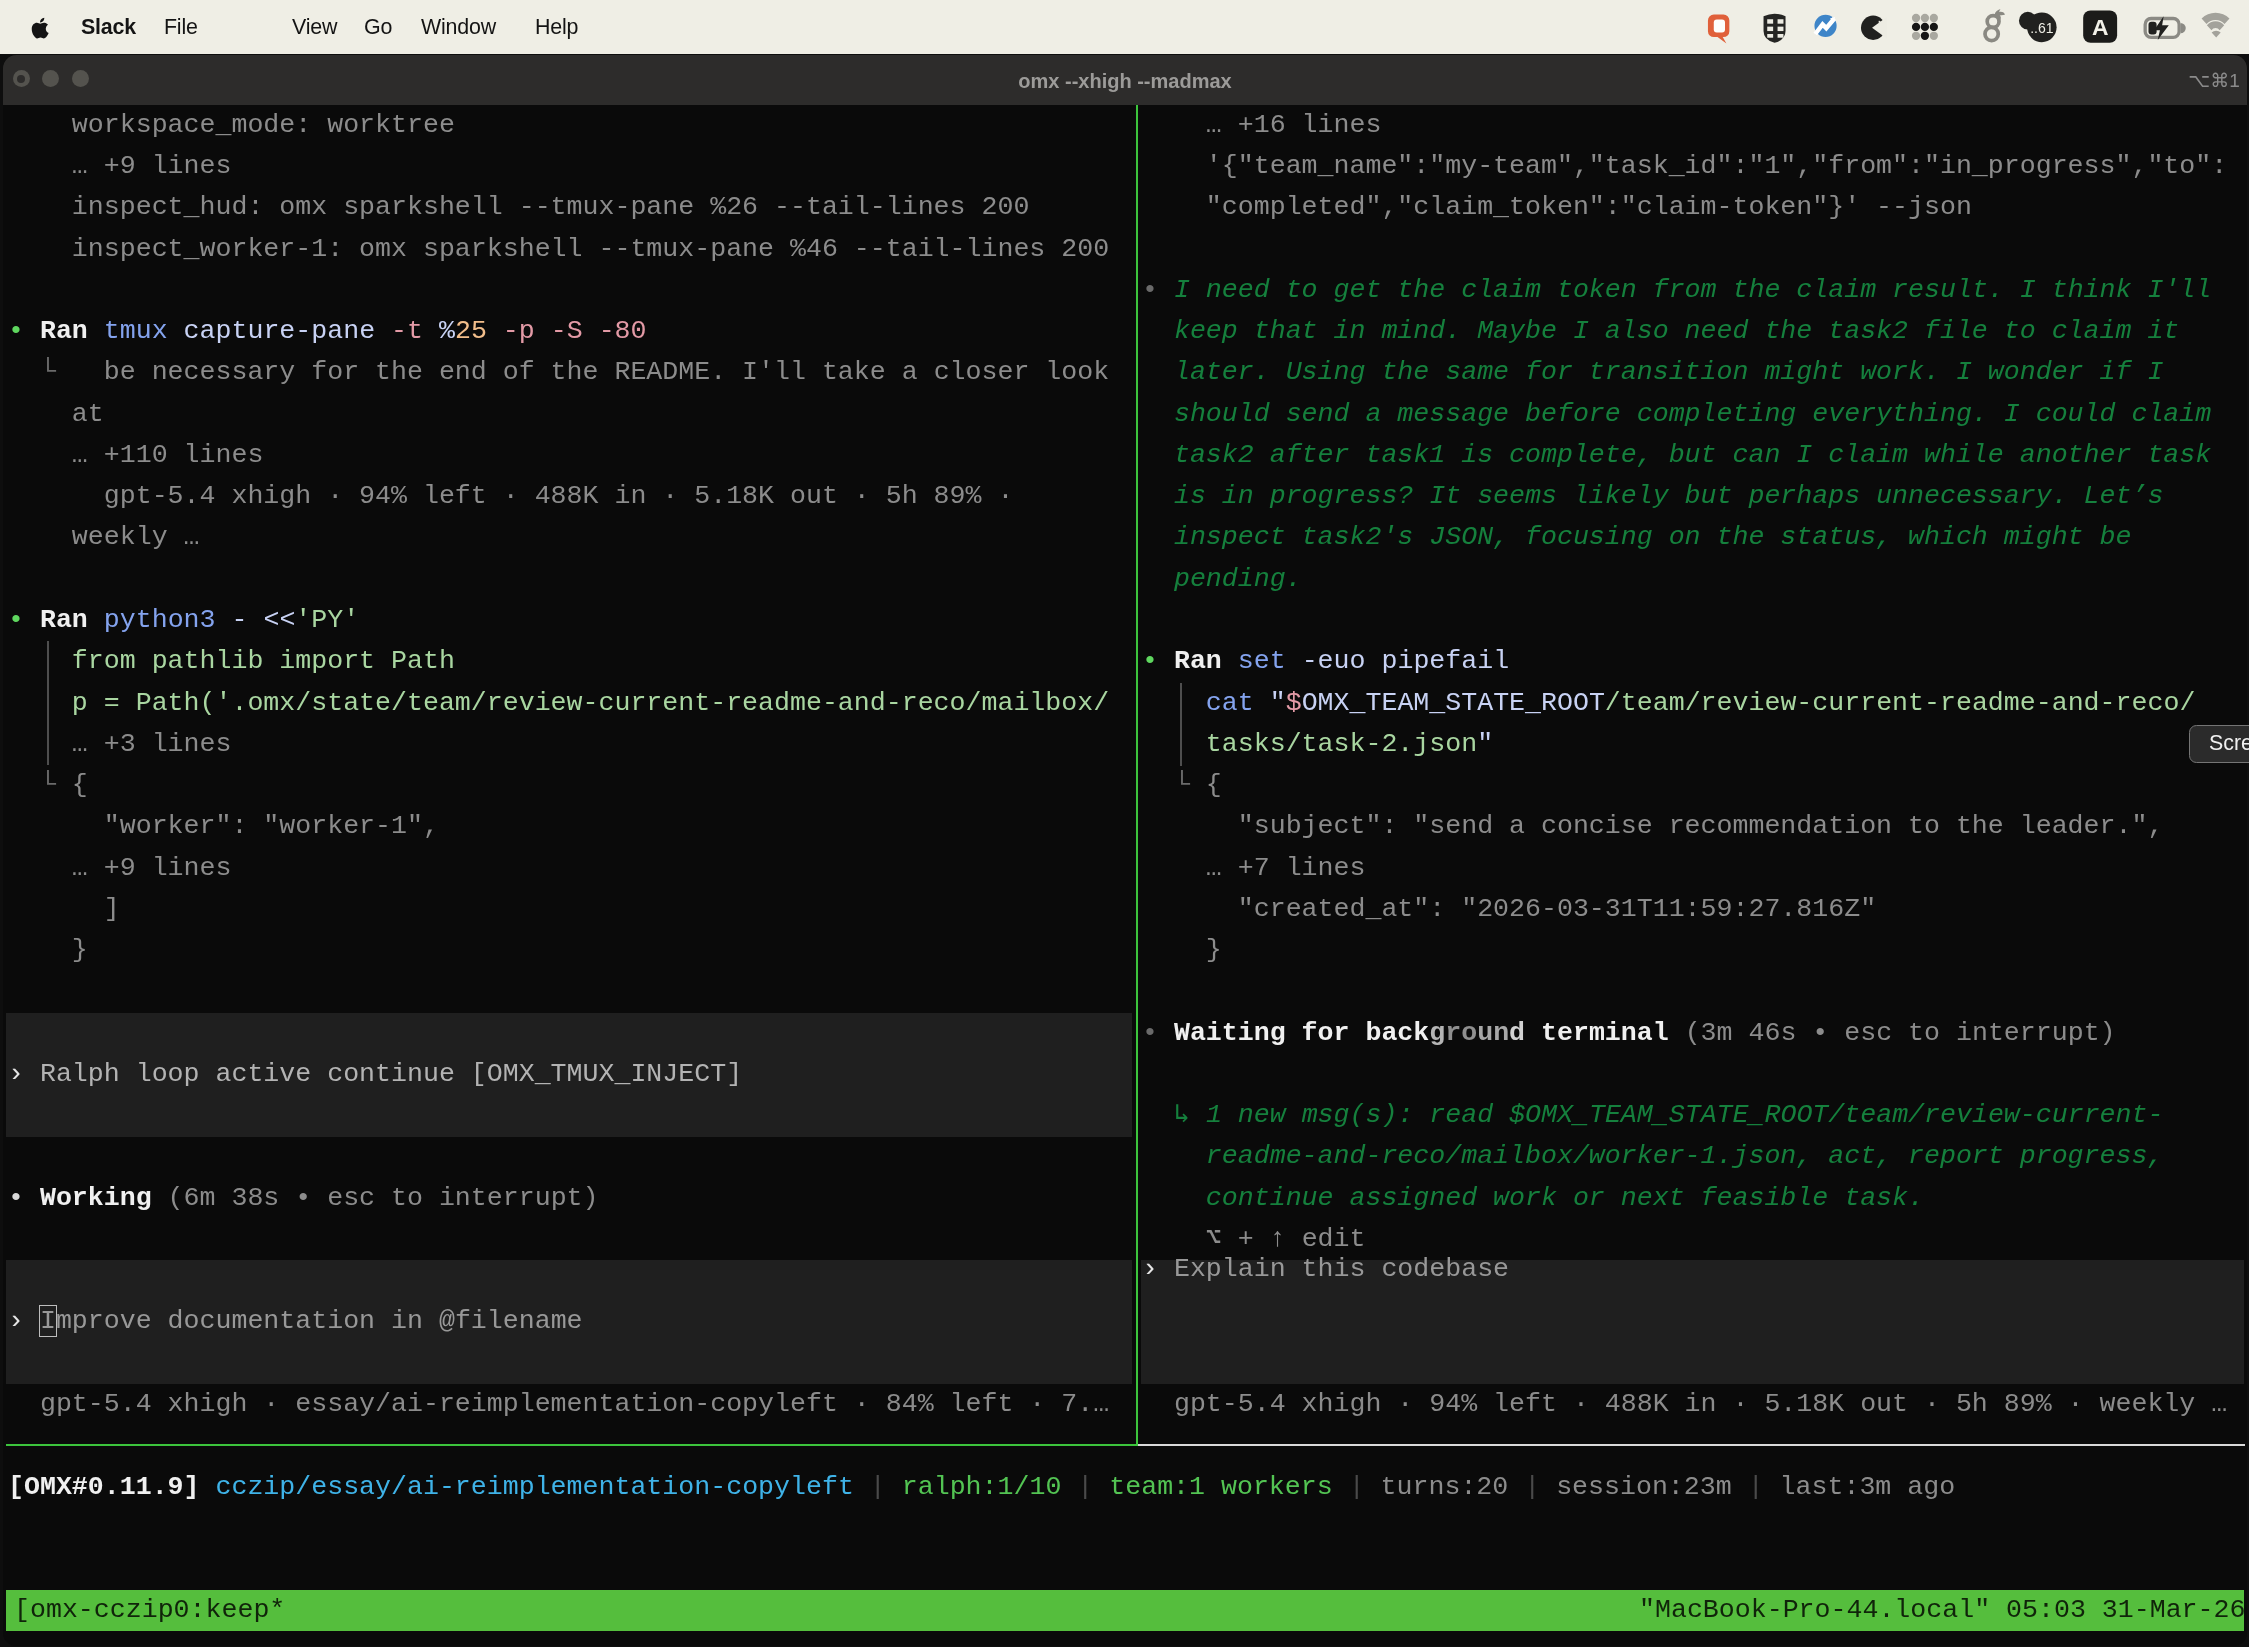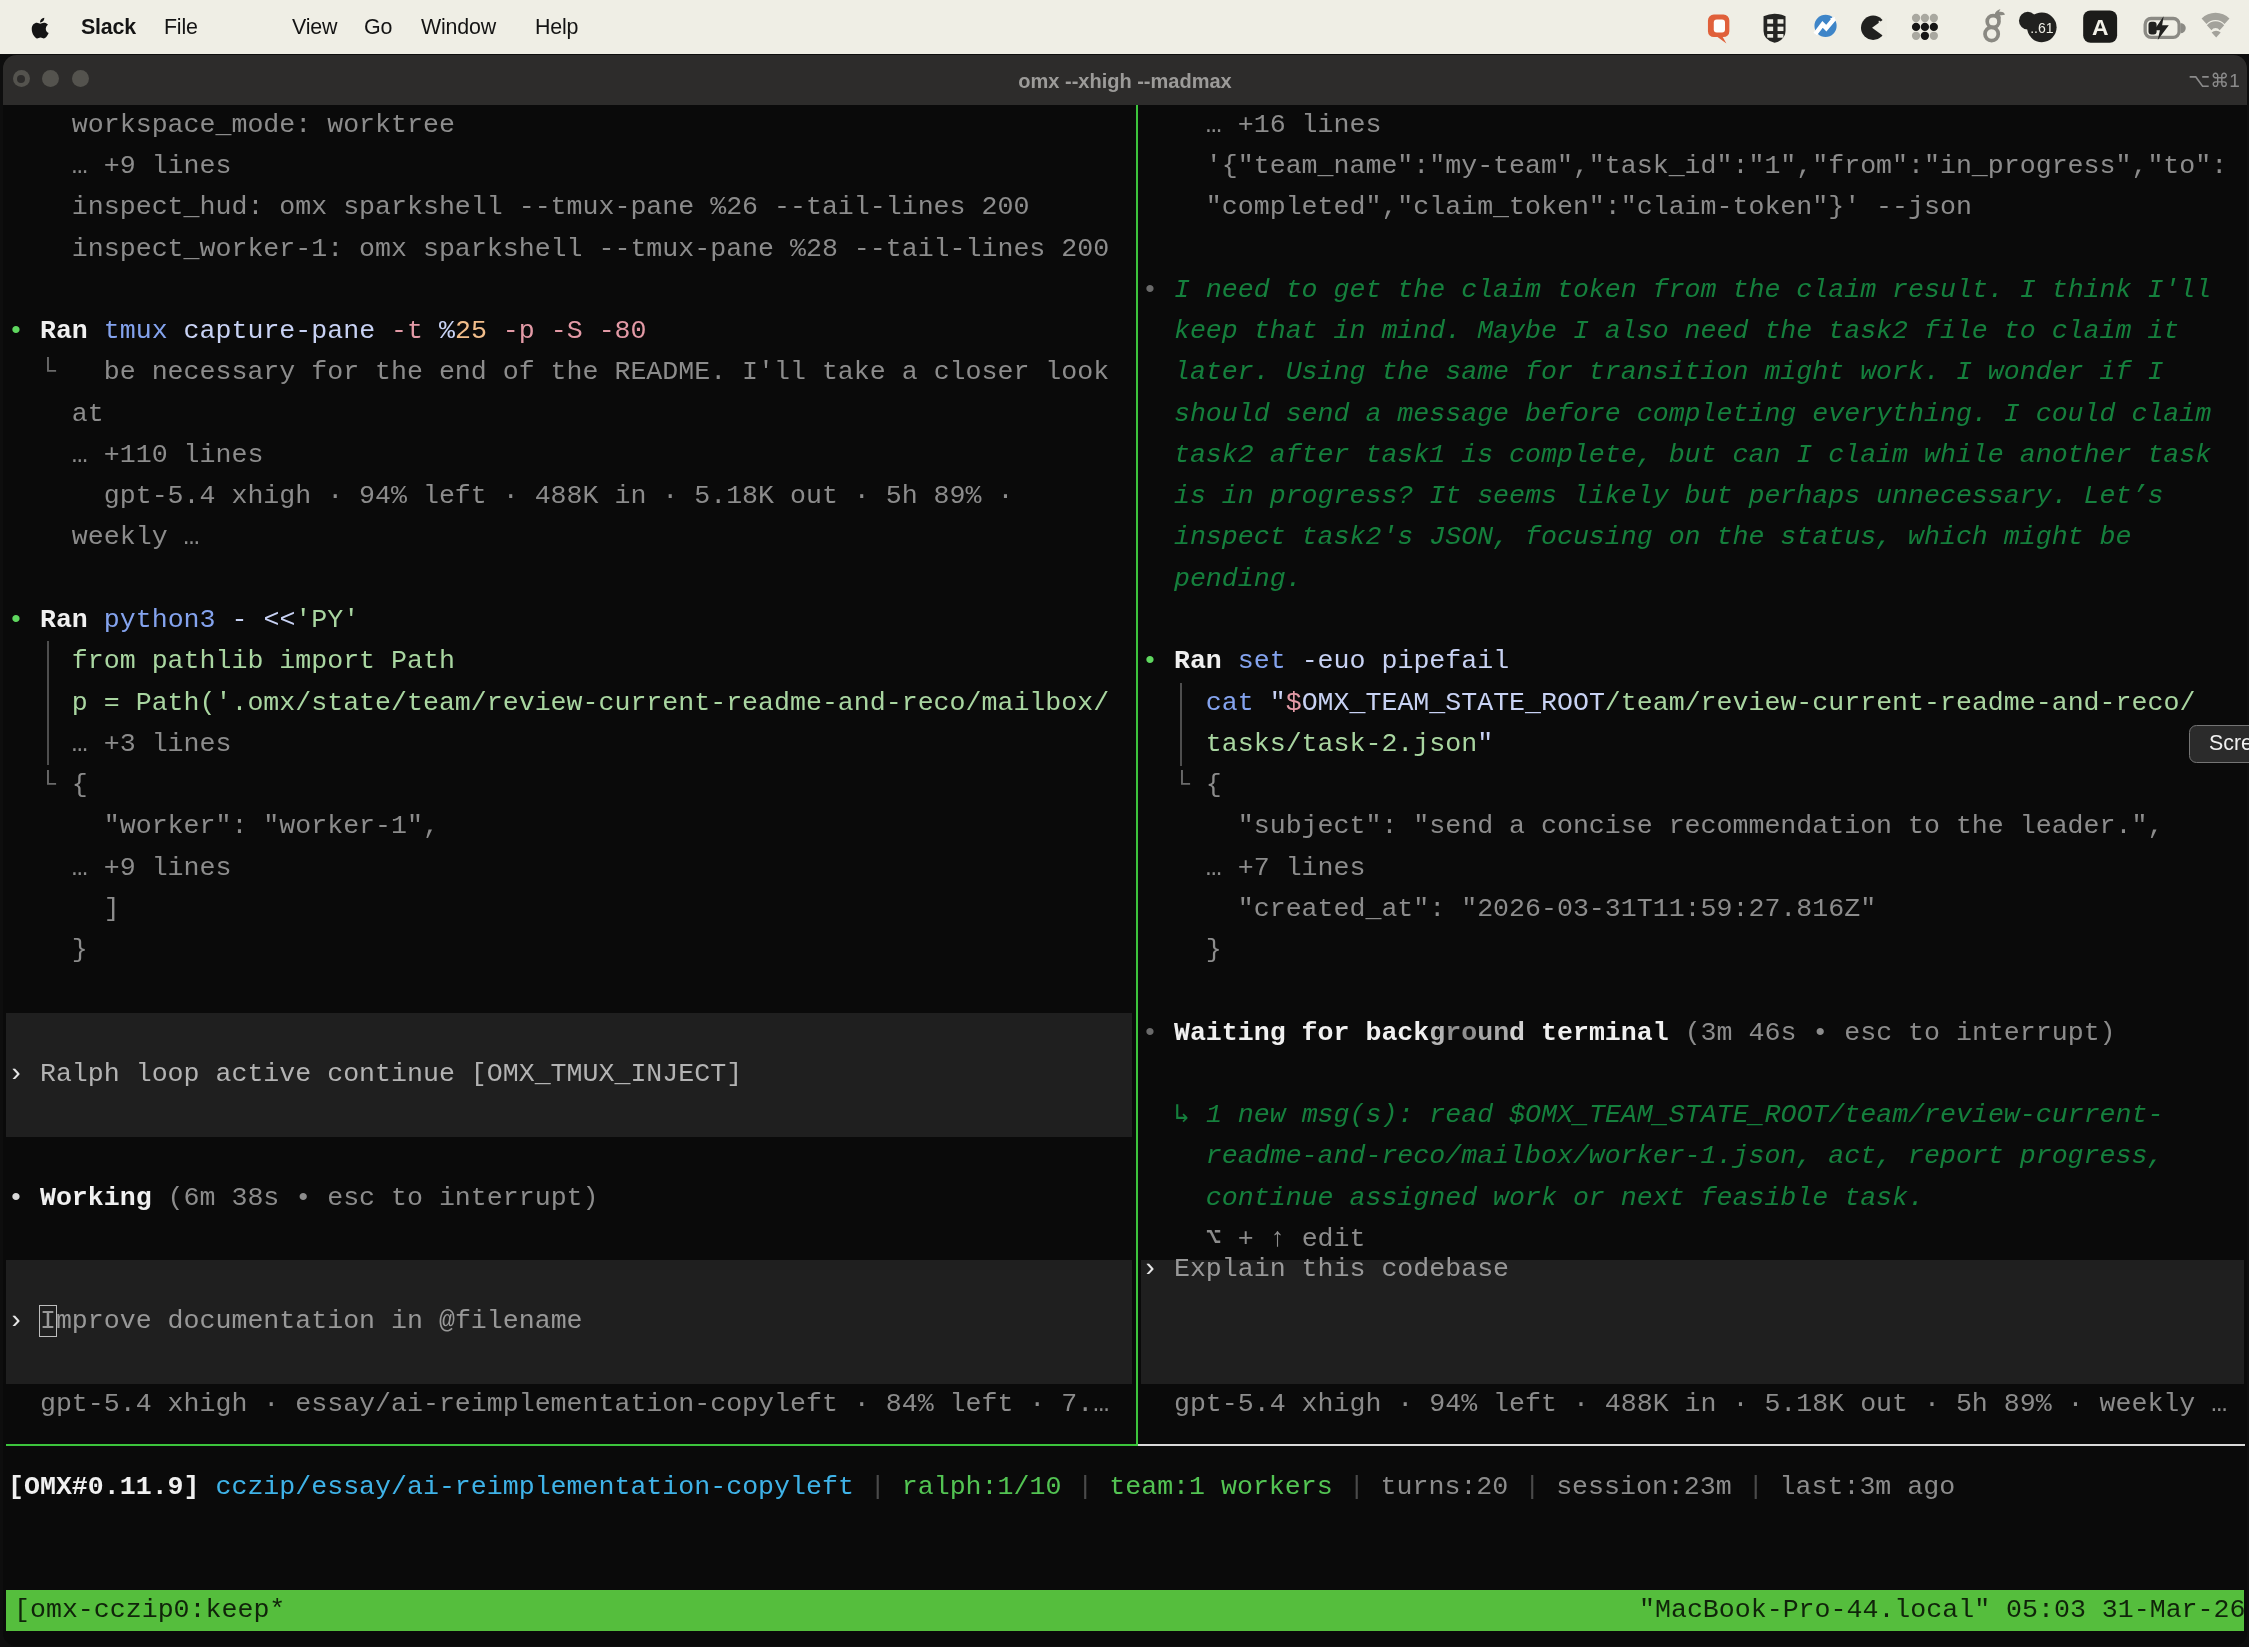--- a/index.html
+++ b/index.html
@@ -122,21 +122,21 @@
 <div style="position:absolute;left:1136px;top:105px;width:2.2px;height:1340px;background:#3CC43C"></div>
 <div style="position:absolute;left:5.9px;top:1444px;width:1132px;height:2.2px;background:#3CC43C"></div>
 <div style="position:absolute;left:1138px;top:1444px;width:1107px;height:2.2px;background:#D9D9D9"></div>
 
 <div style="position:absolute;left:47px;top:641px;width:1.5px;height:124px;background:#4E4E4E"></div>
 <div style="position:absolute;left:1180px;top:683px;width:1.5px;height:83px;background:#4E4E4E"></div>
 
 <pre class="r" style="top:105px;left:8px">    workspace_mode: worktree</pre>
 <pre class="r" style="top:146px;left:8px">    … +9 lines</pre>
 <pre class="r" style="top:187px;left:8px">    inspect_hud: omx sparkshell --tmux-pane %26 --tail-lines 200</pre>
-<pre class="r" style="top:229px;left:8px">    inspect_worker-1: omx sparkshell --tmux-pane %28 --tail-lines 200</pre>
+<pre class="r" style="top:229px;left:8px">    inspect_worker-1: omx sparkshell --tmux-pane %46 --tail-lines 200</pre>
 <pre class="r" style="top:311px;left:8px"><span class="gb">•</span> <b class="w">Ran</b> <span class="bl">tmux</span> <span class="lv">capture-pane</span> <span class="pk">-t</span> <span class="lv">%</span><span class="or">25</span> <span class="pk">-p</span> <span class="pk">-S</span> <span class="pk">-80</span></pre>
 <pre class="r" style="top:352px;left:8px">  <span class="dim">└</span>   be necessary for the end of the README. I'll take a closer look</pre>
 <pre class="r" style="top:394px;left:8px">    at</pre>
 <pre class="r" style="top:435px;left:8px">    … +110 lines</pre>
 <pre class="r" style="top:476px;left:8px">      gpt-5.4 xhigh · 94% left · 488K in · 5.18K out · 5h 89% ·</pre>
 <pre class="r" style="top:517px;left:8px">    weekly …</pre>
 <pre class="r" style="top:600px;left:8px"><span class="gb">•</span> <b class="w">Ran</b> <span class="bl">python3</span> <span class="lv">-</span> <span class="lv">&lt;&lt;</span><span class="cg">'PY'</span></pre>
 <pre class="r" style="top:641px;left:8px">    <span class="cg">from pathlib import Path</span></pre>
 <pre class="r" style="top:683px;left:8px">    <span class="cg">p = Path('.omx/state/team/review-current-readme-and-reco/mailbox/</span></pre>
 <pre class="r" style="top:724px;left:8px">    … +3 lines</pre>

